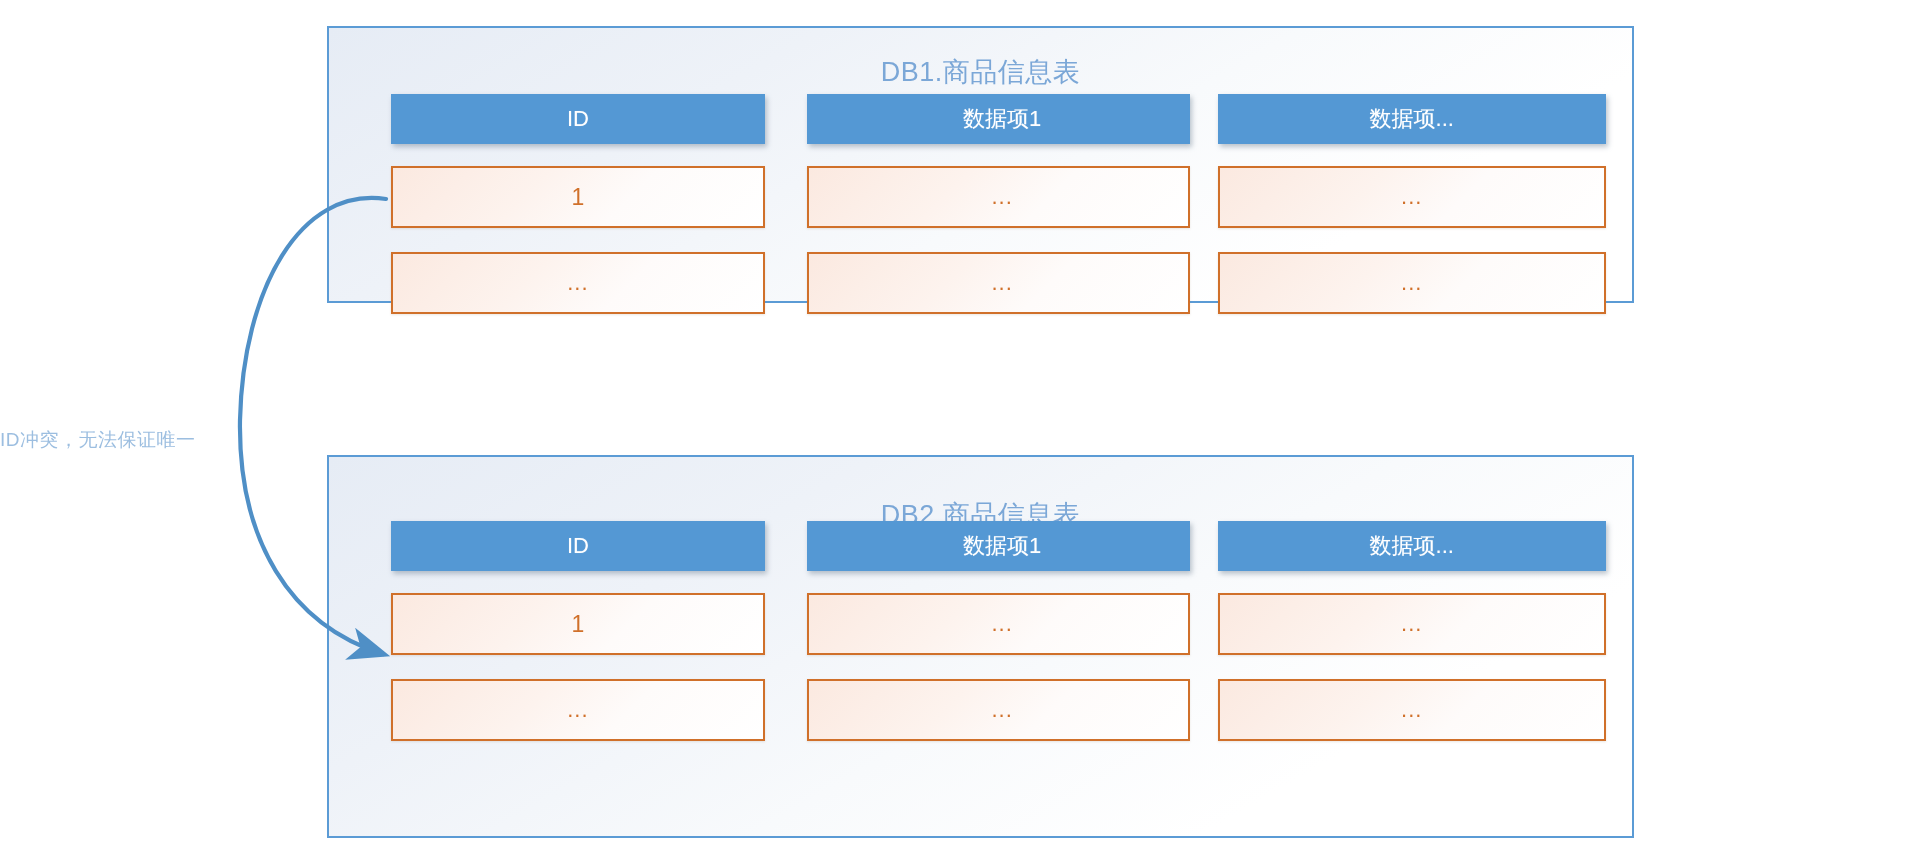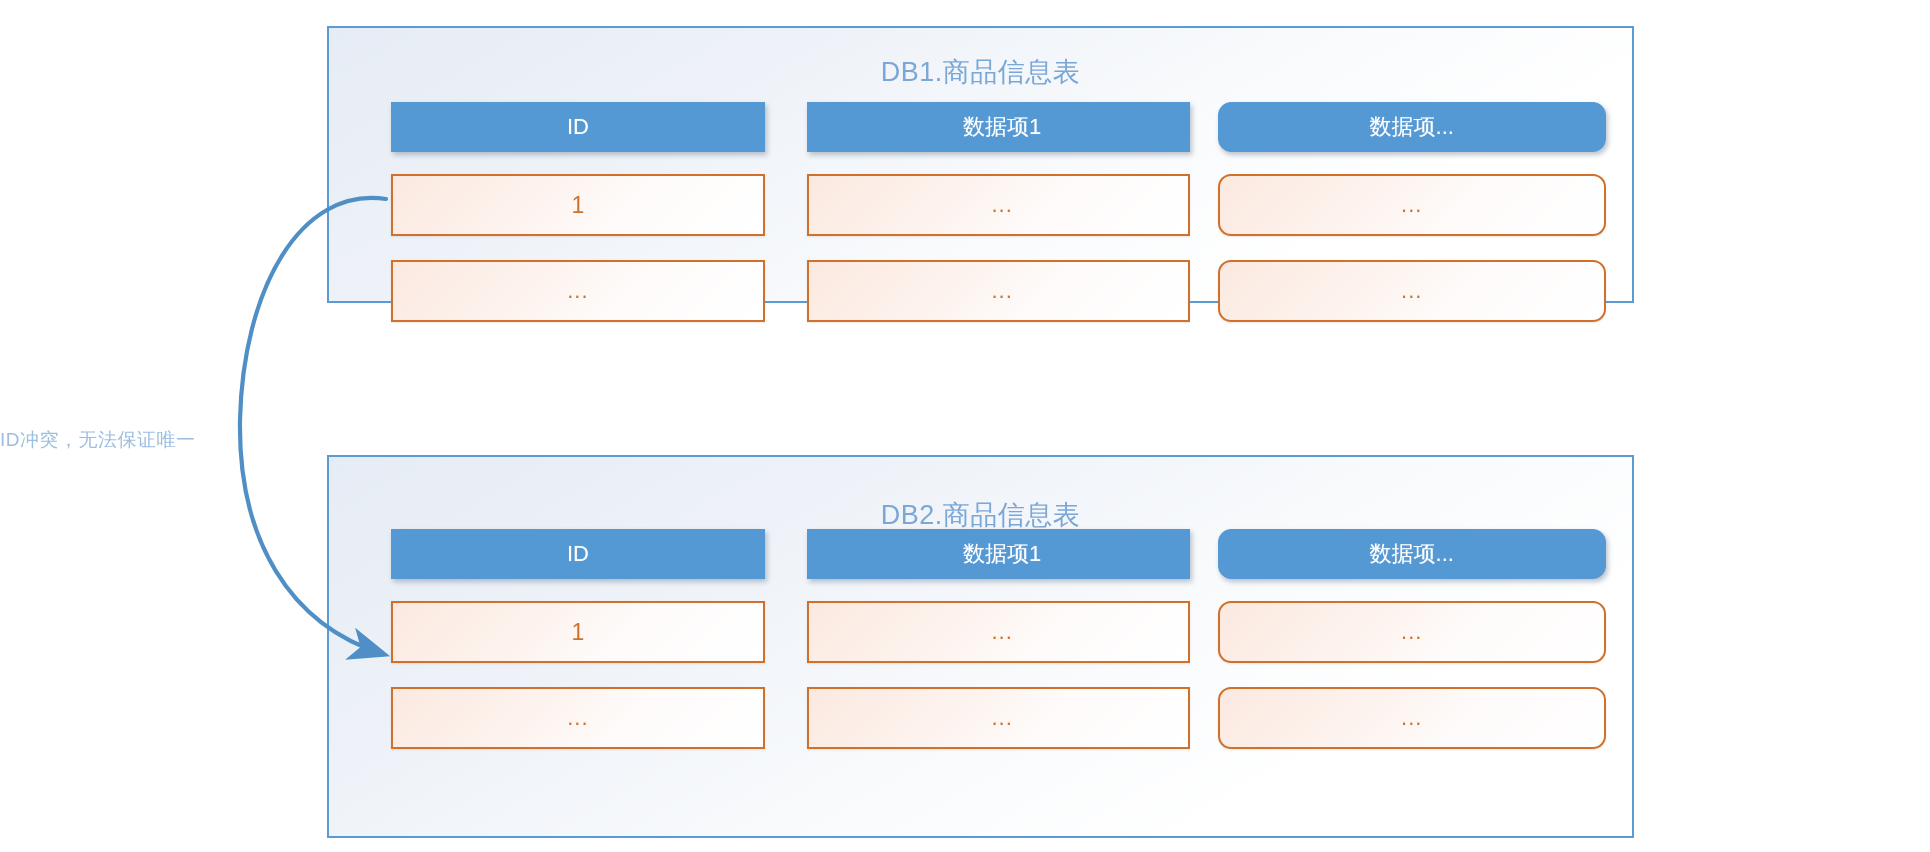--- a/index.html
+++ b/index.html
@@ -45,37 +45,36 @@
     position: absolute;
     left: 62px;
     width: 1215px;
   }
   #panel-db1 .table-grid { top: 66px; }
   #panel-db2 .table-grid { top: 64px; }
 
   .row {
     display: flex;
     gap: 12px;
-    margin-top: 8px;
   }
   .row.header-row  { margin-bottom: 22px; }
   .row.data-row    { margin-bottom: 24px; }
   .row.data-row:last-child { margin-bottom: 0; }
 
   .cell {
     box-sizing: border-box;
     display: flex;
     align-items: center;
     justify-content: center;
     text-align: center;
   }
   
   .col-0 { width: 381px; margin-right: 30px; }
   .col-1 { width: 390px; margin-right: 16px; padding-left: 8px; }
-  .col-2 { width: 396px; border-radius: 13px; }
+  .col-2 { width: 396px; }
 
   .cell.header {
     height: 50px;
     background: #5498D4;
     color: #ffffff;
     font-size: 22px;
     border: 1px solid #5498D4;
     box-shadow: 2px 3px 5px rgba(90,110,130,0.40);
     text-shadow: 0 0 1px rgba(255,255,255,0.35);
   }

